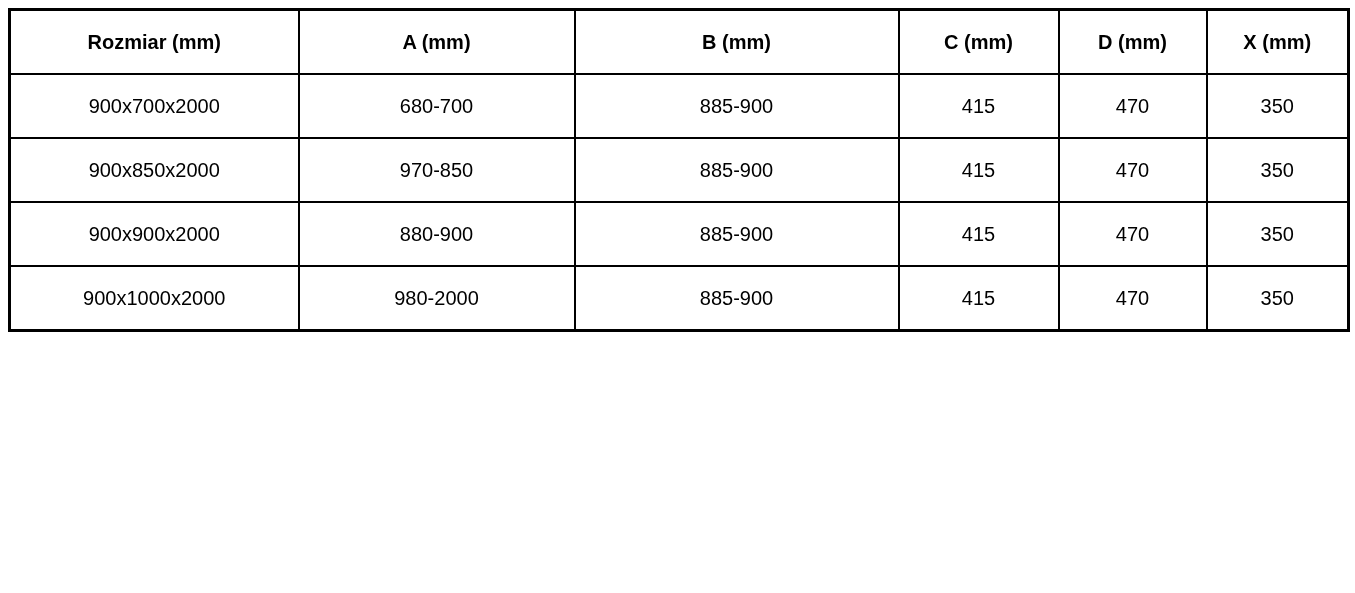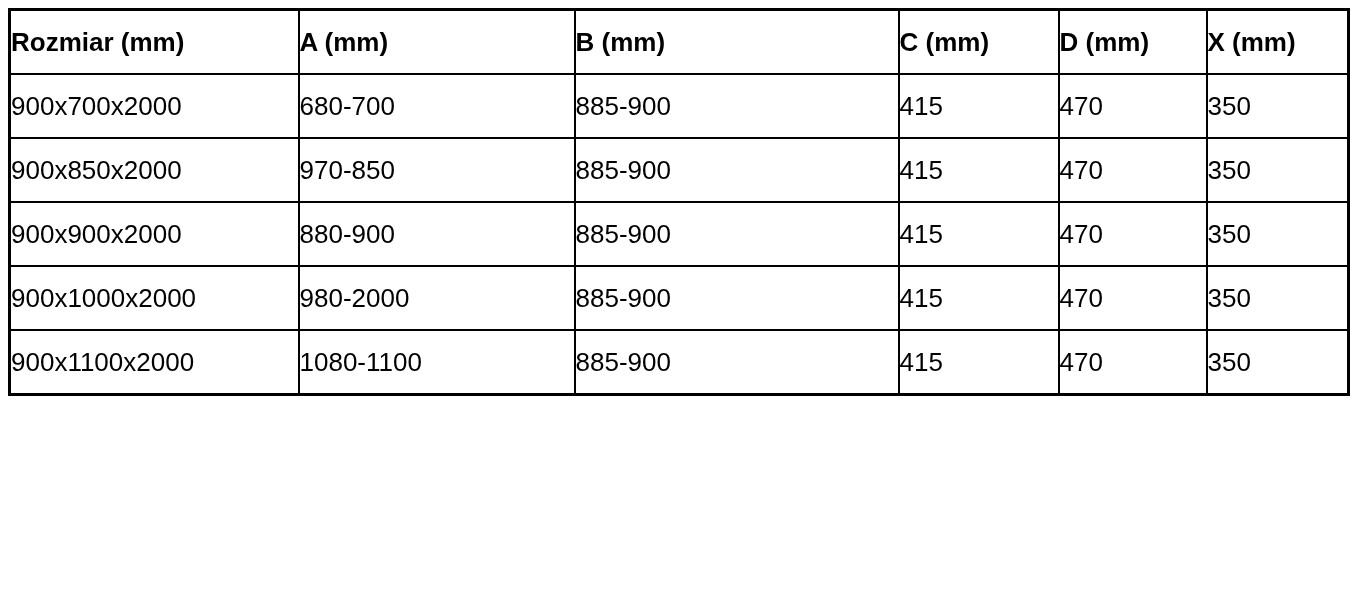--- a/index.html
+++ b/index.html
@@ -21,23 +21,23 @@
     width: 1339px;
     margin: 8px 0 0 8px;
     border: 3px solid #000000;
     background: #ffffff;
   }
   table.dim-table th,
   table.dim-table td {
     border: 2px solid #000000;
     height: 62px;
     padding: 0;
-    text-align: left;
+    text-align: center;
     vertical-align: middle;
-    font-size: 26px;
+    font-size: 20px;
     line-height: 1;
     white-space: nowrap;
     overflow: hidden;
   }
   table.dim-table th {
     font-weight: bold;
   }
   col.c0 { width: 289px; }
   col.c1 { width: 276px; }
   col.c2 { width: 324px; }
@@ -93,22 +93,14 @@
       <td>350</td>
     </tr>
     <tr>
       <td>900x1000x2000</td>
       <td>980-2000</td>
       <td>885-900</td>
       <td>415</td>
       <td>470</td>
       <td>350</td>
     </tr>
-    <tr>
-      <td>900x1100x2000</td>
-      <td>1080-1100</td>
-      <td>885-900</td>
-      <td>415</td>
-      <td>470</td>
-      <td>350</td>
-    </tr>
   </tbody>
 </table>
 
 </body></html>

